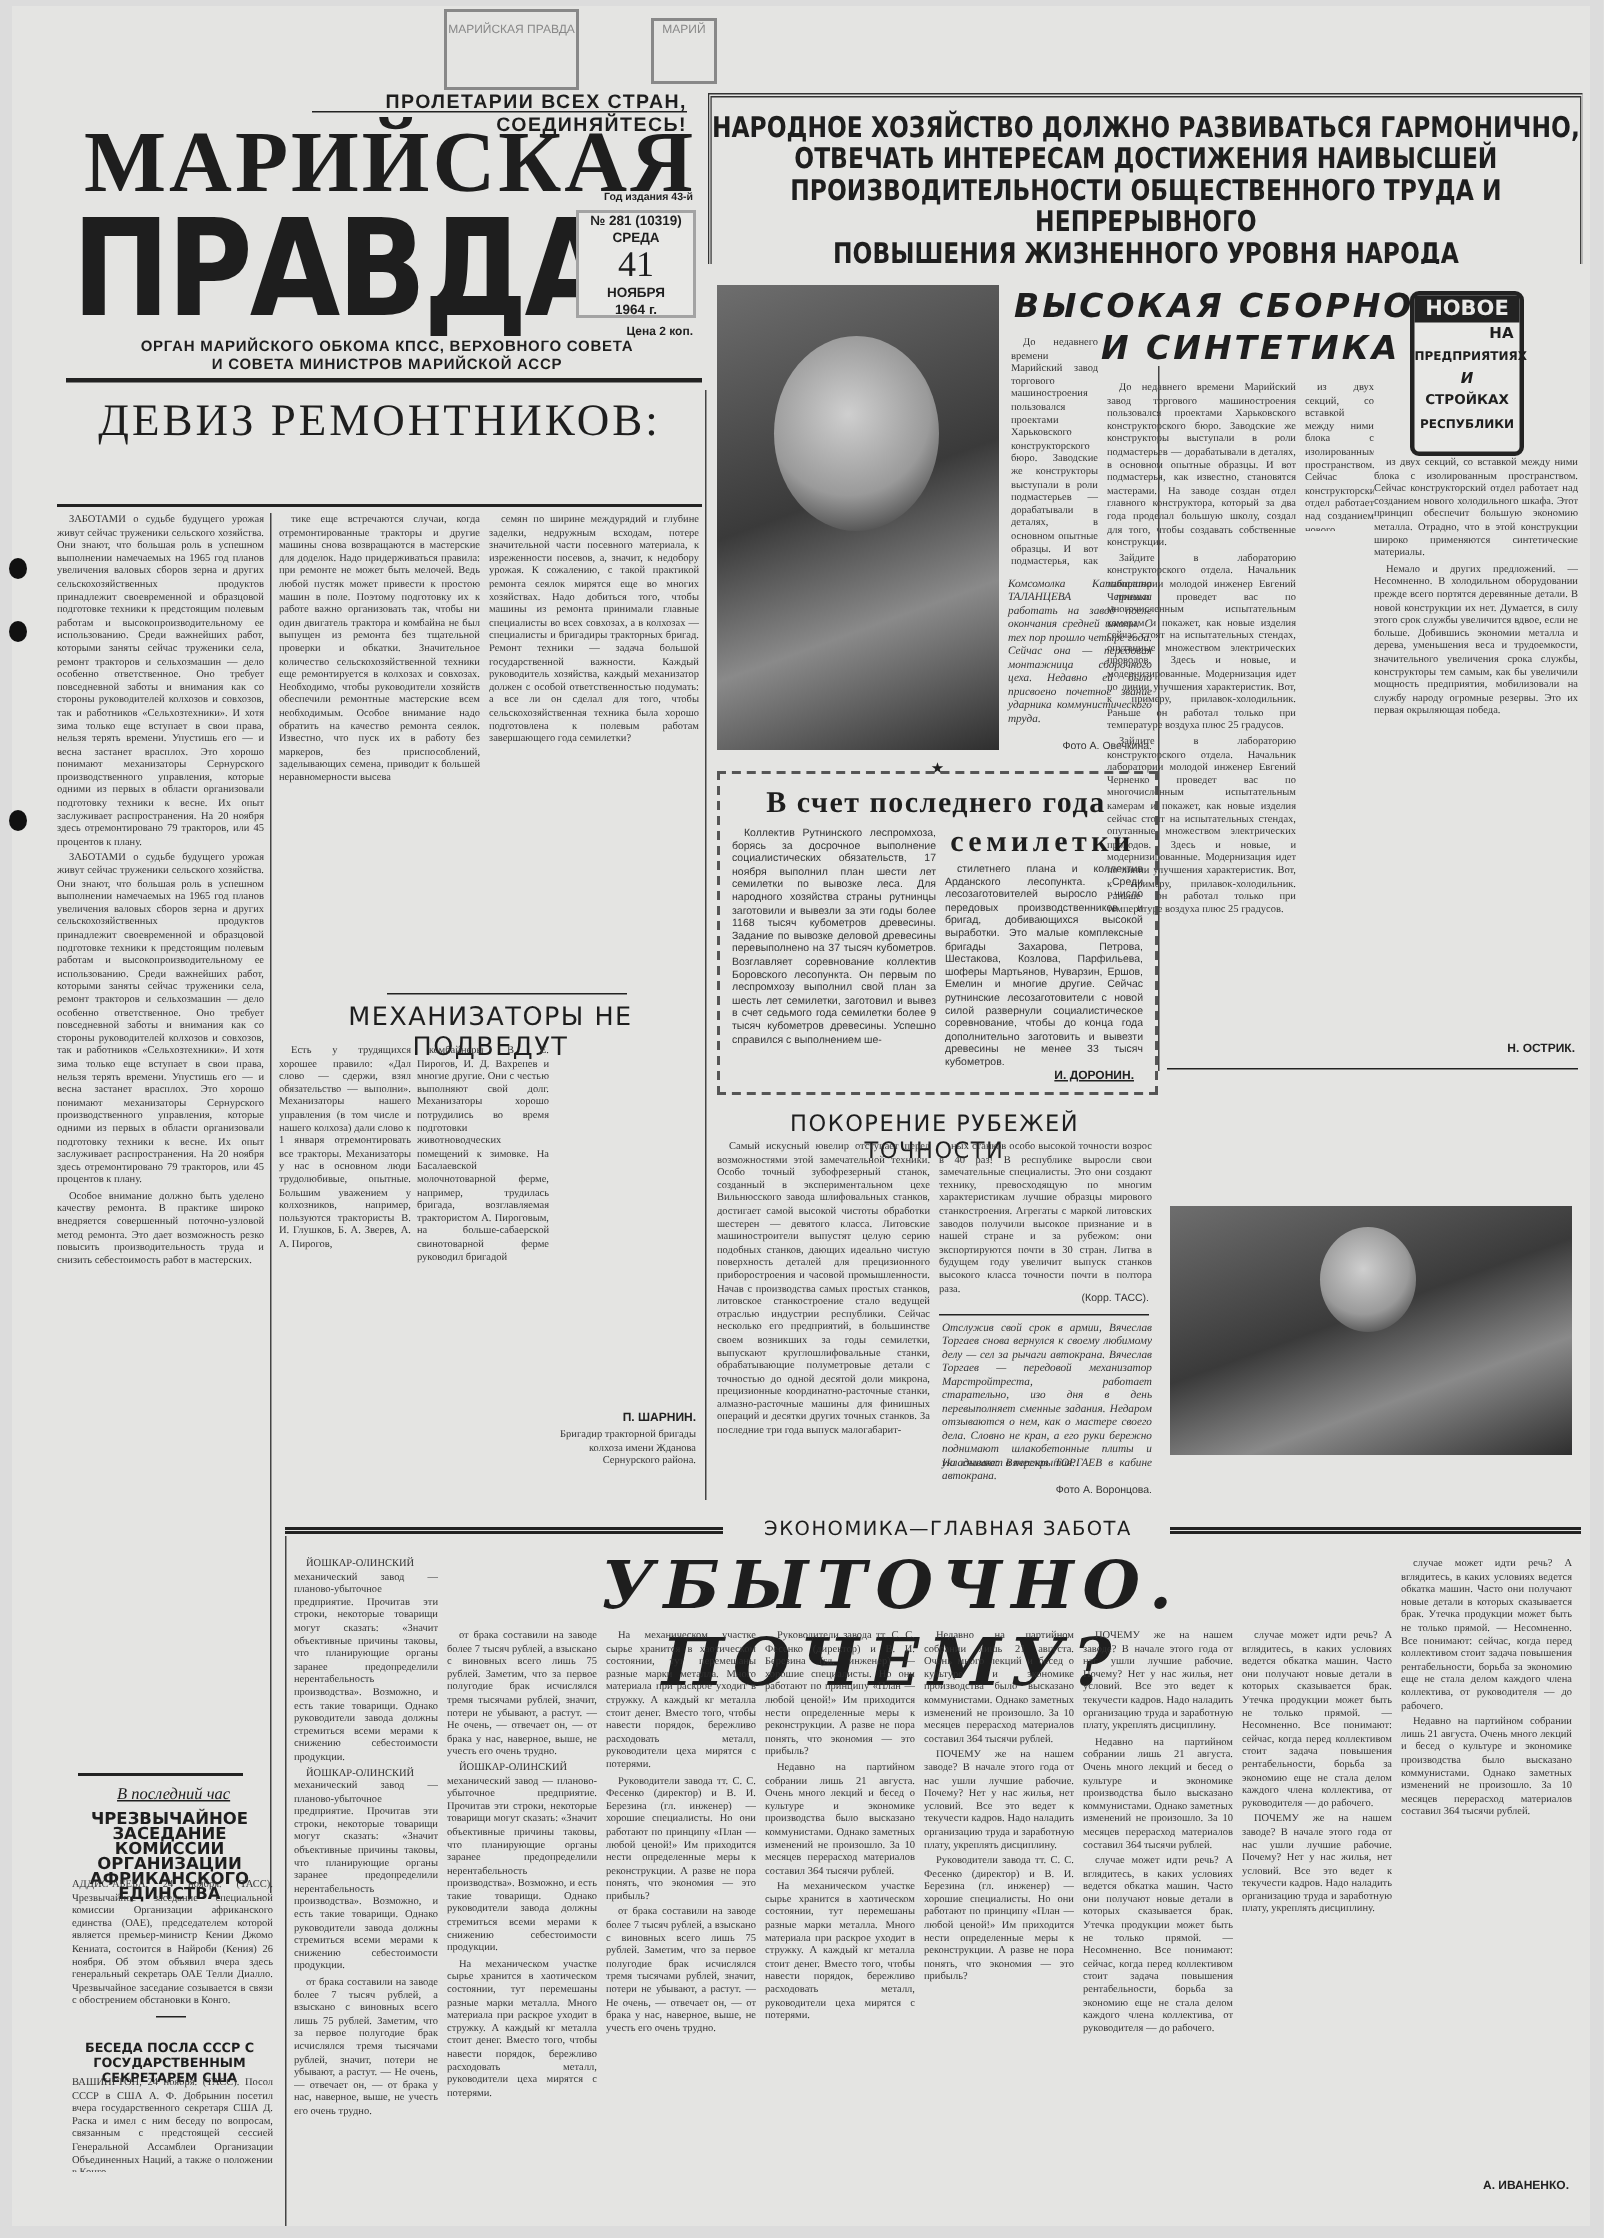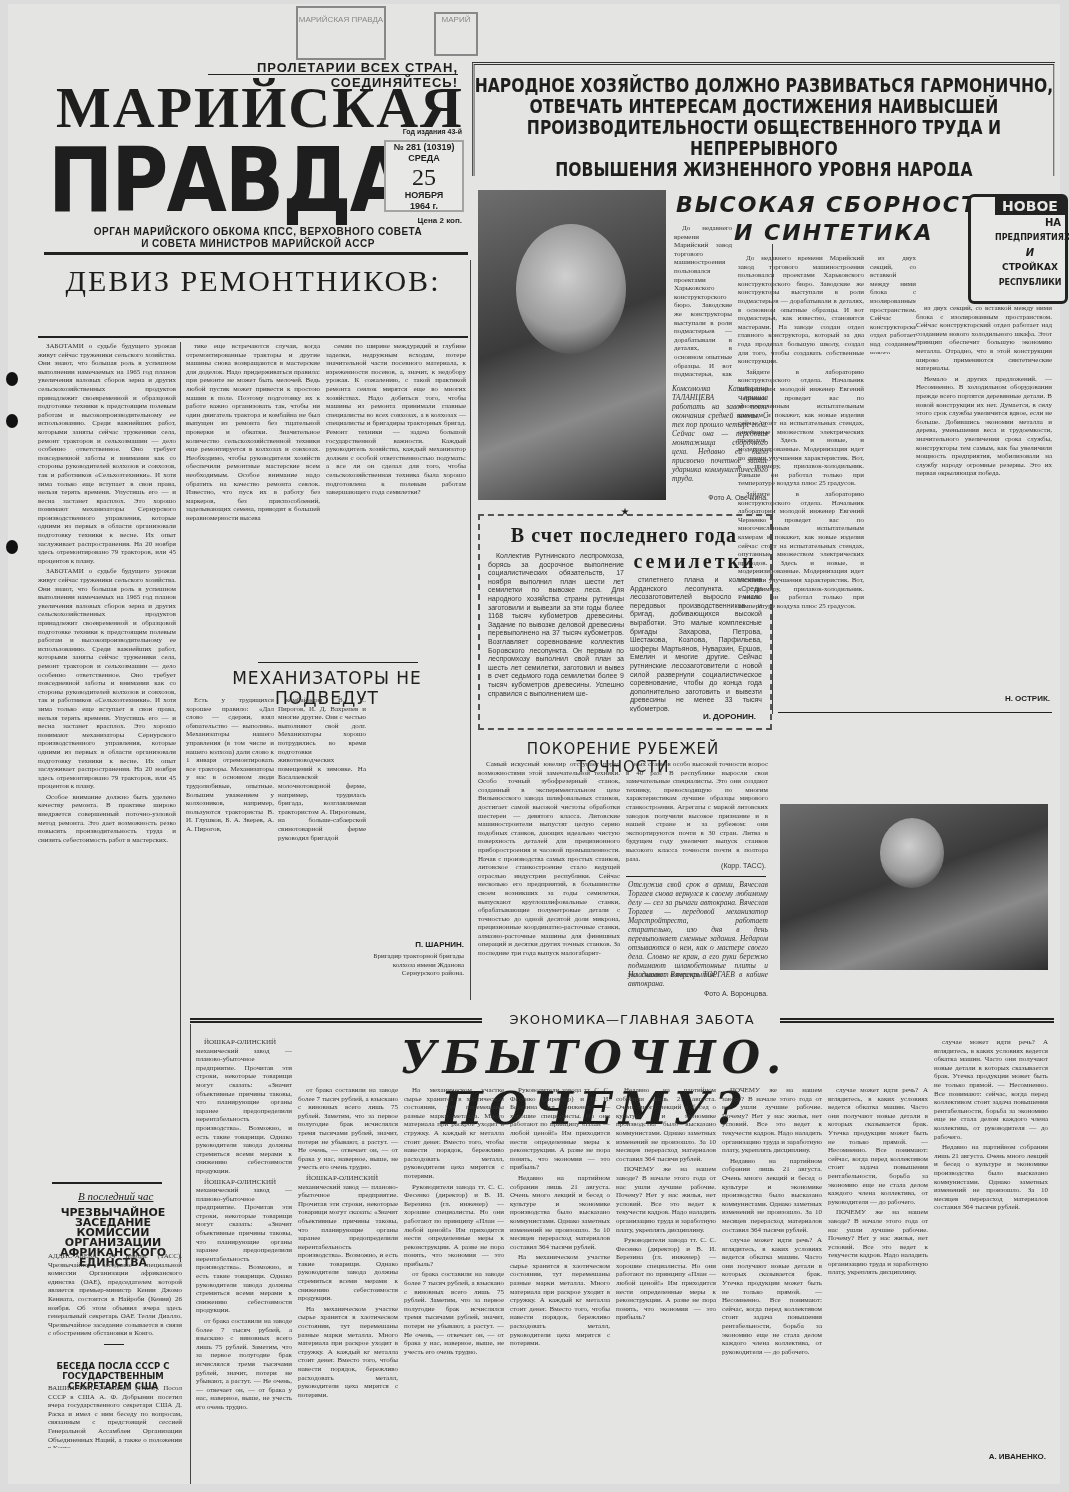--- a/index.html
+++ b/index.html
@@ -45,21 +45,21 @@
   <div class="hole" style="left:-2px;top:536px;"></div>
 
   <div class="abs motto" style="left:200px;top:56px;width:250px;text-align:right;">ПРОЛЕТАРИИ ВСЕХ СТРАН, СОЕДИНЯЙТЕСЬ!</div>
   <div class="rule" style="left:200px;top:70px;width:250px;height:1px;"></div>
   <div class="abs mast1" style="left:48px;top:74px;">МАРИЙСКАЯ</div>
   <div class="abs mast2" style="left:40px;top:130px;">ПРАВДА</div>
   <div class="abs" style="left:380px;top:124px;width:74px;font-size:7px;font-family:'Liberation Sans',sans-serif;font-weight:bold;text-align:right;">Год издания 43-й</div>
   <div class="abs issuebox" style="left:376px;top:136px;width:76px;height:68px;">
     <div>№ 281 (10319)</div>
     <div>СРЕДА</div>
-    <div class="day">25</div>
+    <div class="day">41</div>
     <div>НОЯБРЯ</div>
     <div>1964 г.</div>
   </div>
   <div class="abs" style="left:390px;top:212px;width:64px;font-size:8px;font-family:'Liberation Sans',sans-serif;font-weight:bold;text-align:right;">Цена 2 коп.</div>
   <div class="abs organ" style="left:80px;top:222px;width:340px;">
     <div>ОРГАН МАРИЙСКОГО ОБКОМА КПСС, ВЕРХОВНОГО СОВЕТА</div>
     <div>И СОВЕТА МИНИСТРОВ МАРИЙСКОЙ АССР</div>
   </div>
   <div class="rule" style="left:36px;top:248px;width:424px;height:3px;"></div>
 
@@ -120,40 +120,40 @@
     <p>из двух секций, со вставкой между ними блока с изолированным пространством. Сейчас конструкторский отдел работает над созданием нового холодильного шкафа. Этот принцип обеспечит большую экономию металла. Отрадно, что в этой конструкции широко применяются синтетические материалы.</p>
   </div>
   <div class="abs txt" style="left:908px;top:300px;width:136px;height:384px;">
     <p>из двух секций, со вставкой между ними блока с изолированным пространством. Сейчас конструкторский отдел работает над созданием нового холодильного шкафа. Этот принцип обеспечит большую экономию металла. Отрадно, что в этой конструкции широко применяются синтетические материалы.</p>
     <p>Немало и других предложений. — Несомненно. В холодильном оборудовании прежде всего портятся деревянные детали. В новой конструкции их нет. Думается, в силу этого срок службы увеличится вдвое, если не больше. Добившись экономии металла и дерева, уменьшения веса и трудоемкости, значительного увеличения срока службы, конструкторы тем самым, как бы увеличили мощность предприятия, мобилизовали на службу народу огромные резервы. Это их первая окрыляющая победа.</p>
   </div>
   <div class="abs sig" style="left:908px;top:690px;width:134px;">Н. ОСТРИК.</div>
   <div class="rule" style="left:770px;top:708px;width:274px;height:1px;"></div>
   <div class="vline" style="left:764px;top:240px;height:470px;"></div>
 
-  <div class="abs badge" style="left:960px;top:190px;width:70px;height:104px;font-size:10px;line-height:15px;padding-left:24px;">
+  <div class="abs badge" style="left:932px;top:190px;width:70px;height:104px;font-size:10px;line-height:15px;">
     <div style="background:#222;color:#e8e8e6;font-size:14px;line-height:18px;">НОВОЕ</div>
     <div style="text-align:right;padding-right:4px;">НА</div>
     <div style="font-size:8px;">ПРЕДПРИЯТИЯХ</div>
     <div style="font-style:italic;">И</div>
     <div style="font-size:9px;">СТРОЙКАХ</div>
     <div style="font-size:8px;">РЕСПУБЛИКИ</div>
   </div>
 
   <div class="abs boxwavy" style="left:470px;top:510px;width:290px;height:212px;">
     <div class="abs" style="left:0;top:-10px;width:290px;text-align:center;font-size:10px;">★</div>
     <div class="abs h-serif" style="left:6px;top:8px;width:276px;font-size:20px;letter-spacing:1px;">В счет последнего года</div>
     <div class="abs h-serif" style="left:150px;top:34px;width:130px;font-size:20px;letter-spacing:3px;">семилетки</div>
     <div class="abs txt" style="left:8px;top:36px;width:136px;height:170px;font-family:'Liberation Sans',sans-serif;">
       <p>Коллектив Рутнинского леспромхоза, борясь за досрочное выполнение социалистических обязательств, 17 ноября выполнил план шести лет семилетки по вывозке леса. Для народного хозяйства страны рутнинцы заготовили и вывезли за эти годы более 1168 тысяч кубометров древесины. Задание по вывозке деловой древесины перевыполнено на 37 тысяч кубометров. Возглавляет соревнование коллектив Боровского лесопункта. Он первым по леспромхозу выполнил свой план за шесть лет семилетки, заготовил и вывез в счет седьмого года семилетки более 9 тысяч кубометров древесины. Успешно справился с выполнением ше-</p>
     </div>
     <div class="abs txt" style="left:150px;top:60px;width:132px;height:136px;font-family:'Liberation Sans',sans-serif;">
       <p>стилетнего плана и коллектив Арданского лесопункта. Среди лесозаготовителей выросло число передовых производственников и бригад, добивающихся высокой выработки. Это малые комплексные бригады Захарова, Петрова, Шестакова, Козлова, Парфильева, шоферы Мартьянов, Нуварзин, Ершов, Емелин и многие другие. Сейчас рутнинские лесозаготовители с новой силой развернули социалистическое соревнование, чтобы до конца года дополнительно заготовить и вывезти древесины не менее 33 тысяч кубометров.</p>
     </div>
-    <div class="abs sig" style="left:150px;top:196px;width:126px;">И. ДОРОНИН.</div>
+    <div class="abs sig" style="left:150px;top:196px;width:126px;text-decoration:underline;">И. ДОРОНИН.</div>
   </div>
 
   <div class="abs h-cond" style="left:470px;top:736px;width:290px;font-size:15px;letter-spacing:1px;font-weight:normal;">ПОКОРЕНИЕ РУБЕЖЕЙ ТОЧНОСТИ</div>
   <div class="abs txt" style="left:470px;top:756px;width:142px;height:240px;">
     <p>Самый искусный ювелир отступает перед возможностями этой замечательной техники. Особо точный зубофрезерный станок, созданный в экспериментальном цехе Вильнюсского завода шлифовальных станков, достигает самой высокой чистоты обработки шестерен — девятого класса. Литовские машиностроители выпустят целую серию подобных станков, дающих идеально чистую поверхность деталей для прецизионного приборостроения и часовой промышленности. Начав с производства самых простых станков, литовское станкостроение стало ведущей отраслью индустрии республики. Сейчас несколько его предприятий, в большинстве своем возникших за годы семилетки, выпускают круглошлифовальные станки, обрабатывающие полуметровые детали с точностью до одной десятой доли микрона, прецизионные координатно-расточные станки, алмазно-расточные машины для финишных операций и десятки других точных станков. За последние три года выпуск малогабарит-</p>
   </div>
   <div class="abs txt" style="left:618px;top:756px;width:142px;height:112px;">
     <p>ных станков особо высокой точности возрос в 40 раз! В республике выросли свои замечательные специалисты. Это они создают технику, превосходящую по многим характеристикам лучшие образцы мирового станкостроения. Агрегаты с маркой литовских заводов получили высокое признание и в нашей стране и за рубежом: они экспортируются почти в 30 стран. Литва в будущем году увеличит выпуск станков высокого класса точности почти в полтора раза.</p>
   </div>
   <div class="abs credit" style="left:618px;top:858px;width:140px;">(Корр. ТАСС).</div>

